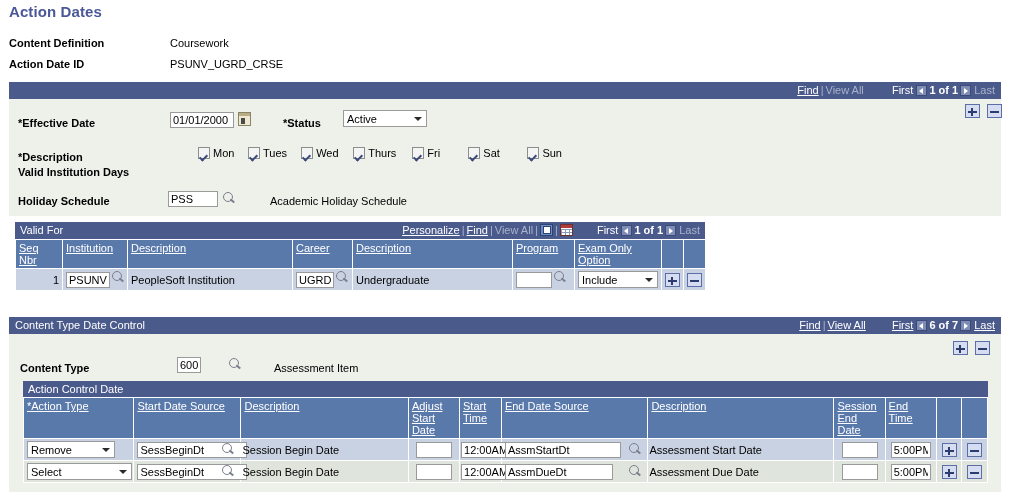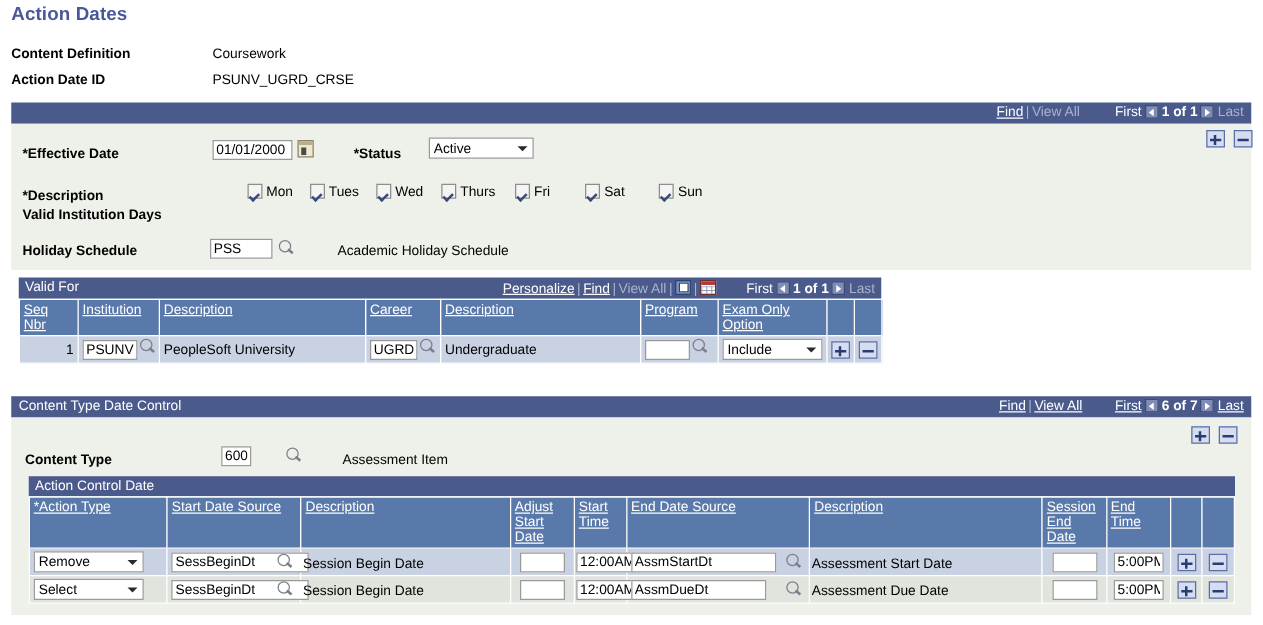--- a/index.html
+++ b/index.html
@@ -295,21 +295,21 @@
         <th></th>
         <th></th>
       </tr>
     </thead>
     <tbody>
       <tr class="r0">
         <td style="text-align:right;">1</td>
         <td>
           <input class="gcell-in" style="width: 44px;" value="PSUNV"><span class="mag" style="margin-left:2px;"></span>
         </td>
-        <td>PeopleSoft University</td>
+        <td>PeopleSoft Institution</td>
         <td>
           <input class="gcell-in" style="width: 38px;" value="UGRD"><span class="mag" style="margin-left:2px;"></span>
         </td>
         <td>Undergraduate</td>
         <td>
           <input class="gcell-in" style="width: 36px;" value=""><span class="mag" style="margin-left:2px;"></span>
         </td>
         <td>
           <span class="selbox">
             <select class="gcell-sel" style="width:80px;">
@@ -406,21 +406,21 @@
           <input class="gcell-in" style="width: 36px;" value="">
         </td>
         <td style="padding:1px;text-align:center;">
           <input class="gcell-in" style="width: 40px;" value="5:00PM">
         </td>
         <td style="text-align:center;"><span class="pmbtn plus"></span></td>
         <td style="text-align:center;"><span class="pmbtn"></span></td>
       </tr>
       <tr class="r1">
         <td>
-          <span class="selbox"><select class="gcell-sel" style="width:88px;"><option>Select</option></select></span>
+          <span class="selbox"><select class="gcell-sel" style="width:105px;"><option>Select</option></select></span>
         </td>
         <td style="padding-right:0;">
           <input class="gcell-in" style="width: 110px;" value="SessBeginDt">
         </td>
         <td>
           <span class="mag" style="margin-right:3px;margin-left:-22px;"></span><span style="margin-left:4px;">Session Begin Date</span>
         </td>
         <td style="text-align:center;">
           <input class="gcell-in" style="width: 36px;" value="">
         </td>

